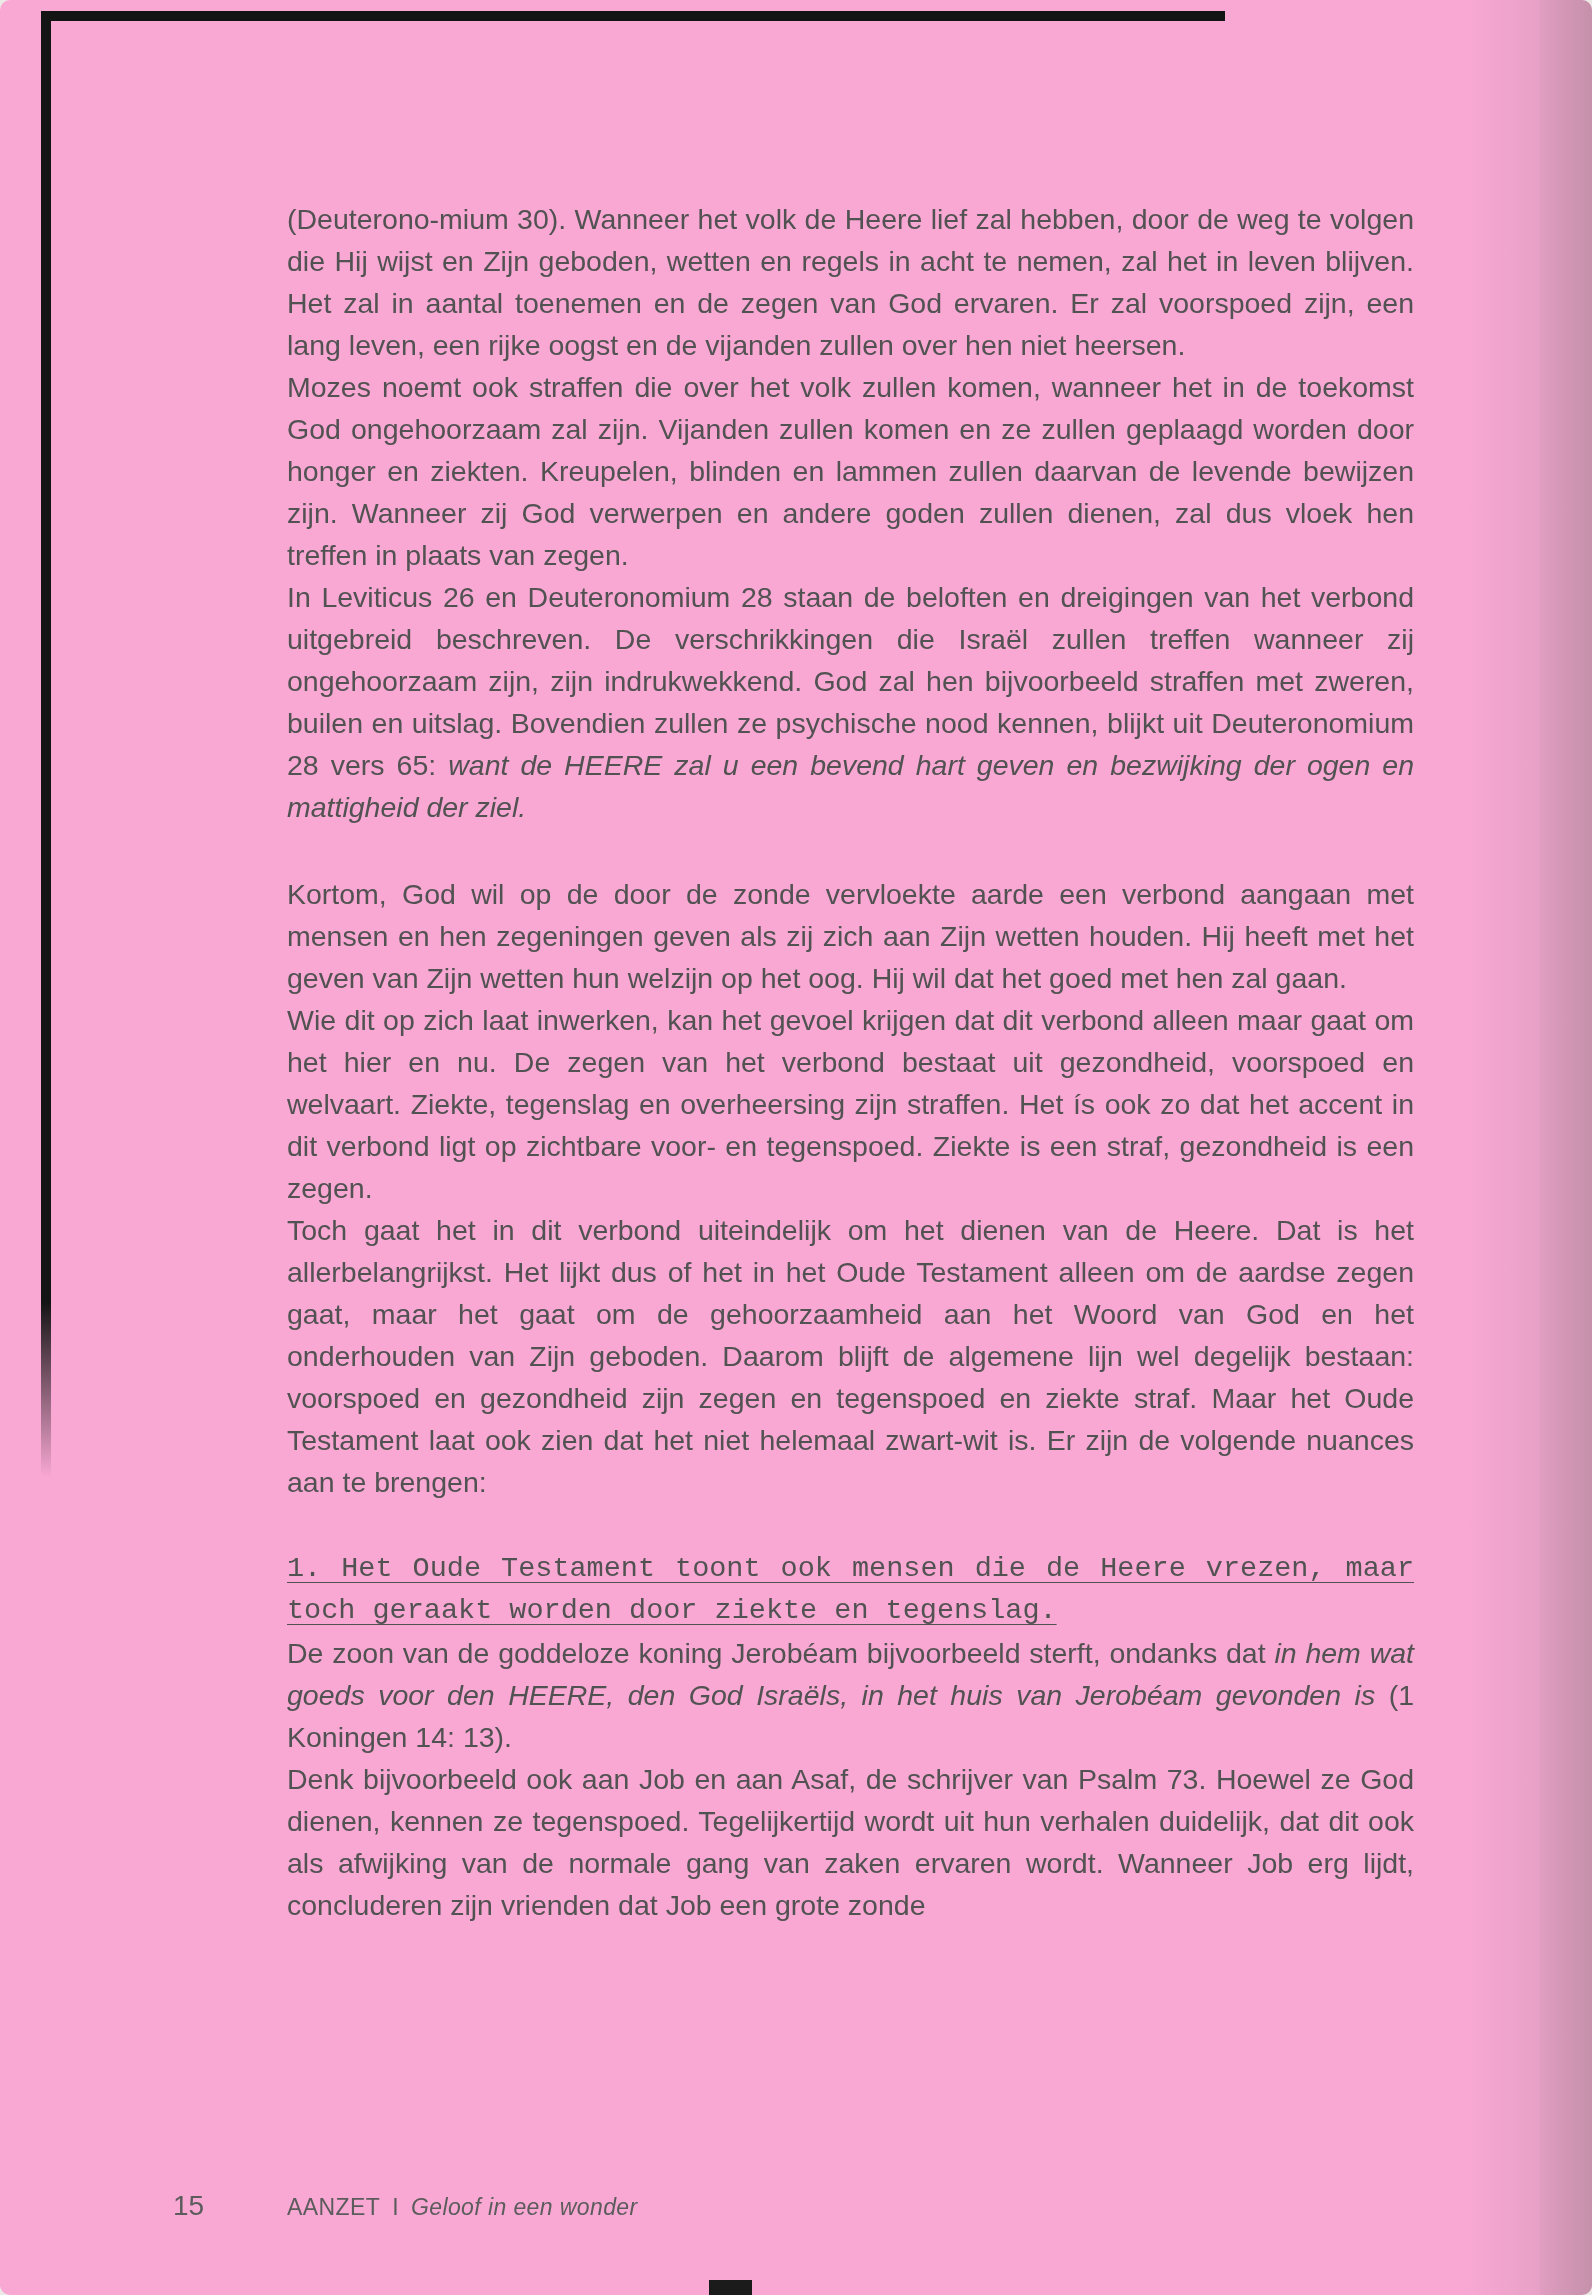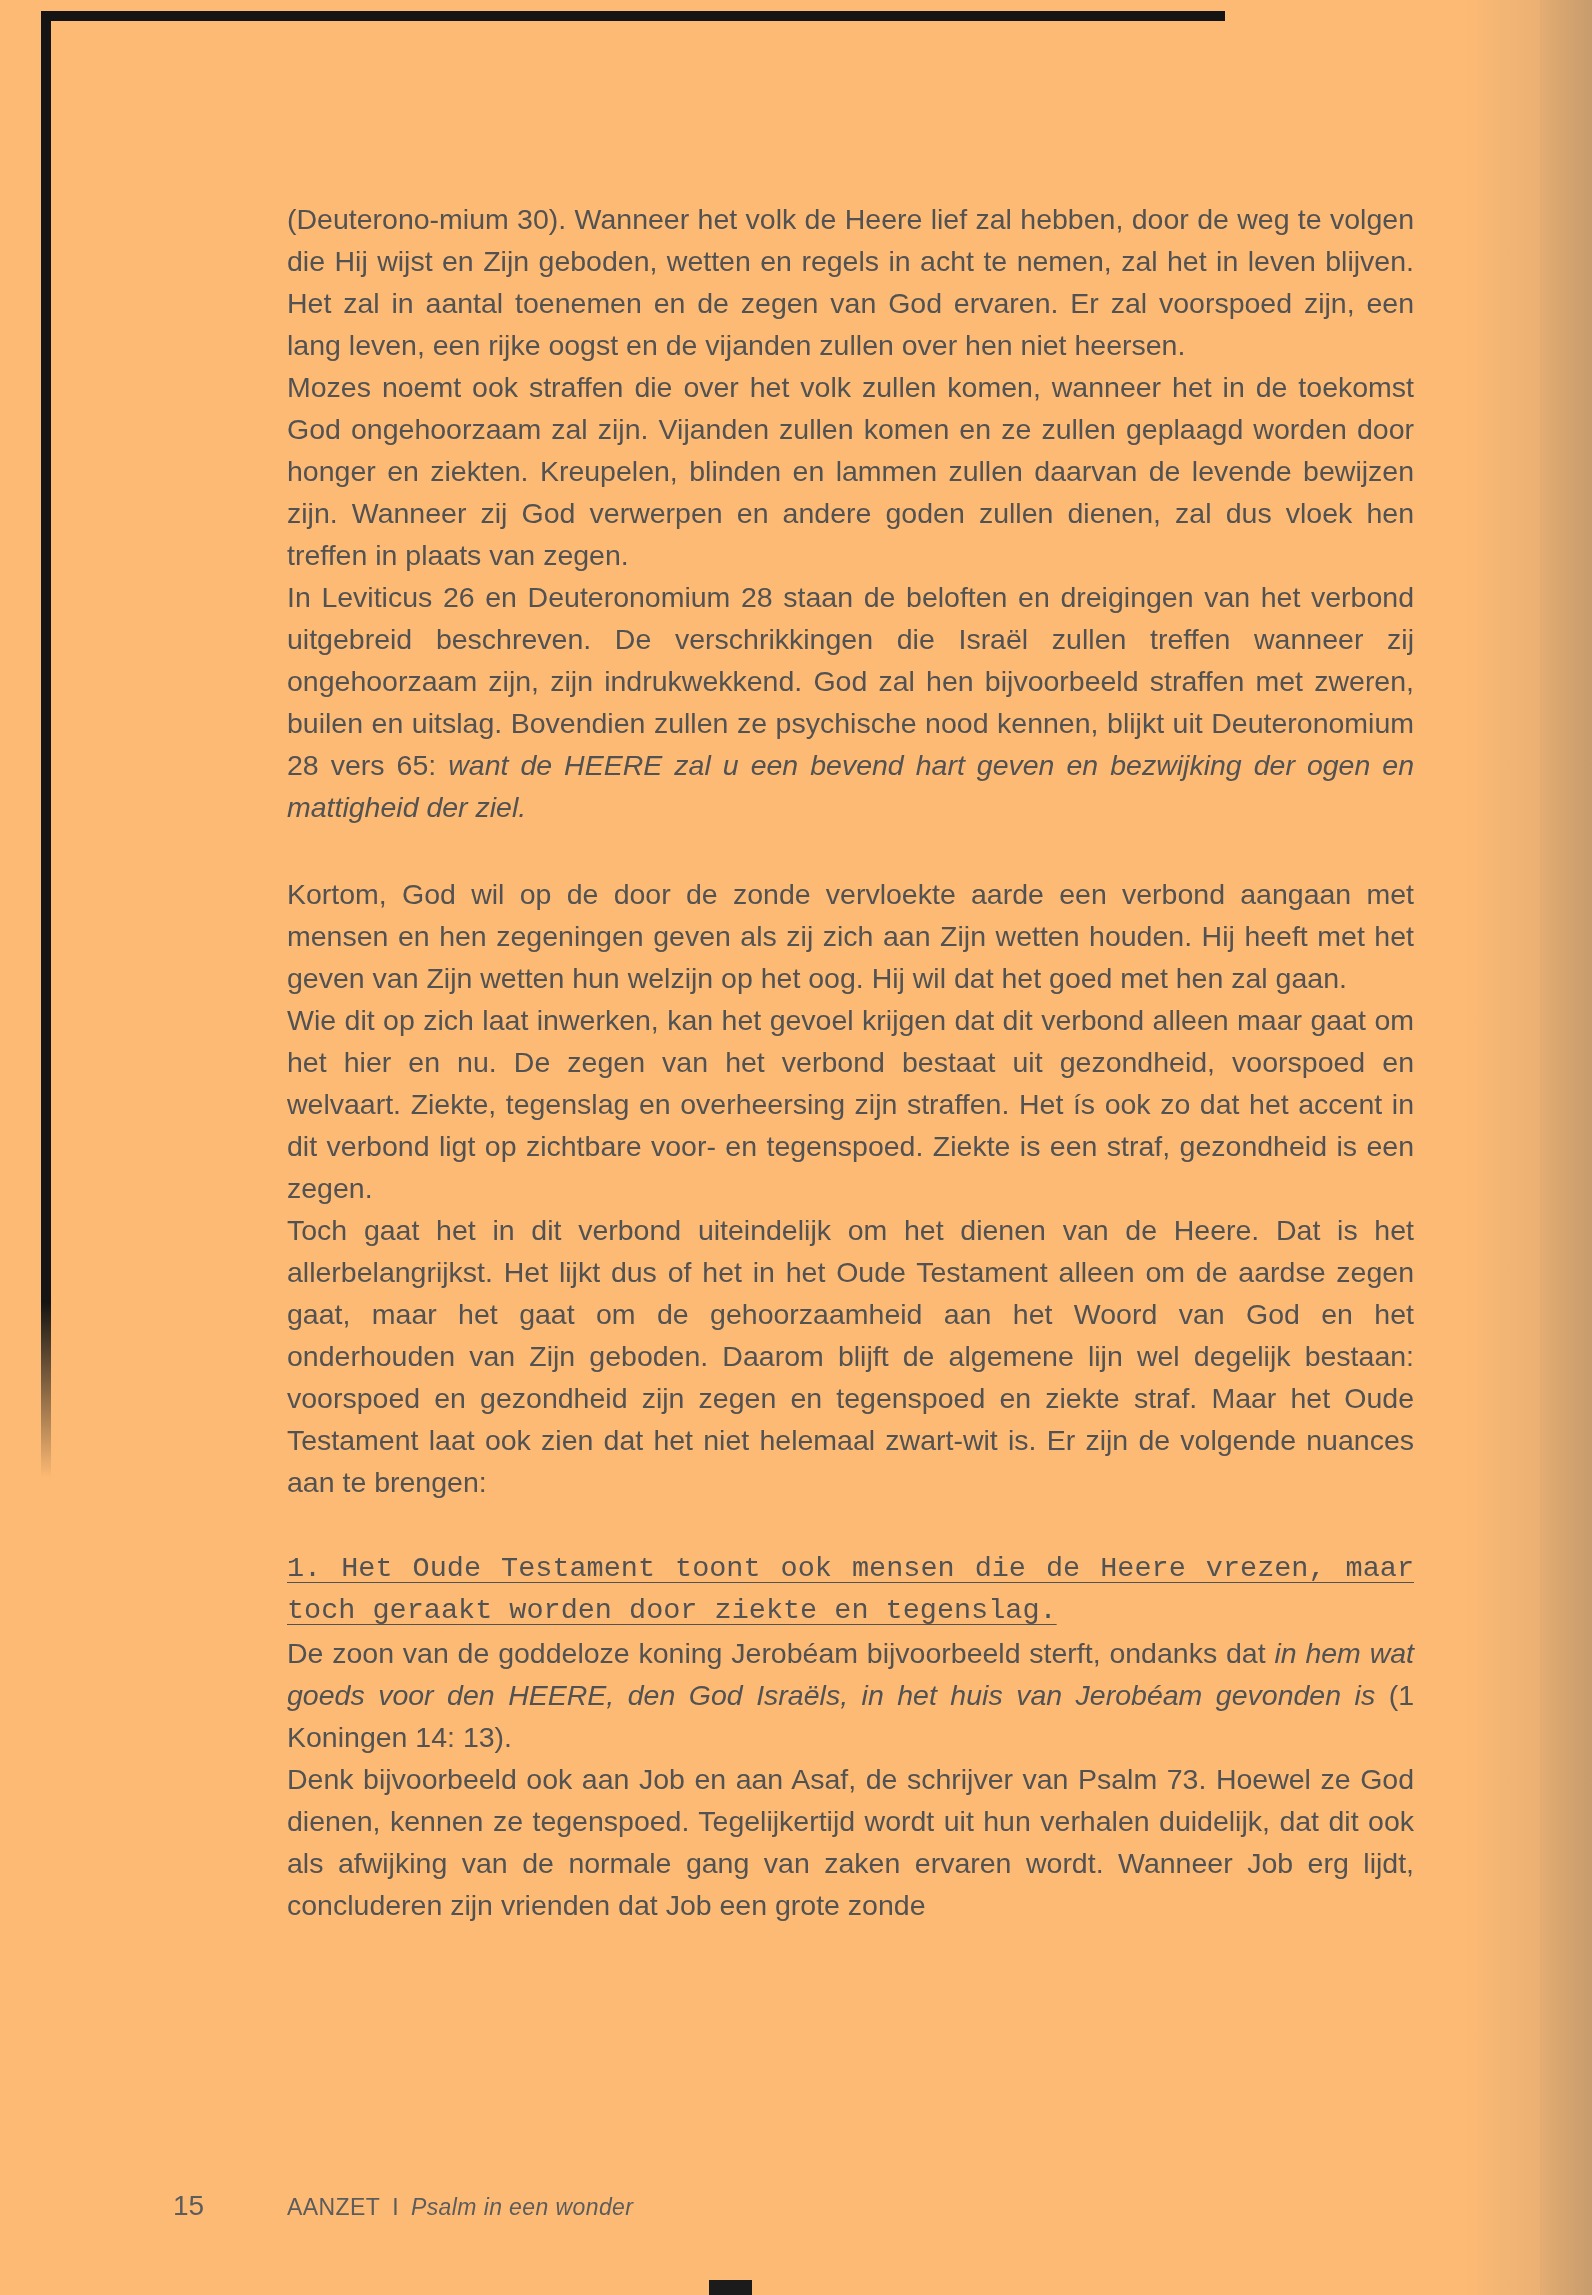--- a/index.html
+++ b/index.html
@@ -4,22 +4,23 @@
 <style>
   * { margin: 0; padding: 0; box-sizing: border-box; }
   html, body {
     width: 1592px; height: 2295px;
     font-family: "Liberation Sans", sans-serif;
     background: #eceae6;
   }
   .scan {
     position: relative;
     width: 1592px; height: 2295px;
-    background: #fdba74;
+    background: #f9a8d4;
     overflow: hidden;
+    border-radius: 10px;
   }
   
   .page-shadow-right {
     position: absolute; top: 0; right: 0;
     width: 129px; height: 100%;
     background: linear-gradient(to right, rgba(120,118,112,0) 0%, rgba(120,118,112,0.10) 45%, rgba(110,108,102,0.22) 100%);
   }
   .page-shadow-right-inner {
     position: absolute; top: 0; right: 0;
     width: 52px; height: 100%;
@@ -99,19 +100,19 @@
       <p class="para gap"><span>Kortom, God wil op de door de zonde vervloekte aarde een verbond aangaan met mensen en hen zegeningen geven als zij zich aan Zijn wetten houden. Hij heeft met het geven van Zijn wetten hun welzijn op het oog. Hij wil dat het goed met hen zal gaan.</span></p>
       <p class="para"><span>Wie dit op zich laat inwerken, kan het gevoel krijgen dat dit verbond alleen maar gaat om het hier en nu. De zegen van het verbond bestaat uit gezondheid, voorspoed en welvaart. Ziekte, tegenslag en overheersing zijn straffen. Het ís ook zo dat het accent in dit verbond ligt op zichtbare voor- en tegenspoed. Ziekte is een straf, gezondheid is een zegen.</span></p>
       <p class="para"><span>Toch gaat het in dit verbond uiteindelijk om het dienen van de Heere. Dat is het allerbelangrijkst. Het lijkt dus of het in het Oude Testament alleen om de aardse zegen gaat, maar het gaat om de gehoorzaamheid aan het Woord van God en het onderhouden van Zijn geboden. Daarom blijft de algemene lijn wel degelijk bestaan: voorspoed en gezondheid zijn zegen en tegenspoed en ziekte straf. Maar het Oude Testament laat ook zien dat het niet helemaal zwart-wit is. Er zijn de volgende nuances aan te brengen:</span></p>
       <p class="para gap underlined"><span>1. Het Oude Testament toont ook mensen die de Heere vrezen, maar toch geraakt worden door ziekte en tegenslag.</span></p>
       <p class="para"><span>De zoon van de goddeloze koning Jerobéam bijvoorbeeld sterft, ondanks dat </span><span class="italic">in hem wat goeds voor den HEERE, den God Israëls, in het huis van Jerobéam gevonden is</span><span> (1 Koningen 14: 13).</span></p>
       <p class="para"><span>Denk bijvoorbeeld ook aan Job en aan Asaf, de schrijver van Psalm 73. Hoewel ze God dienen, kennen ze tegenspoed. Tegelijkertijd wordt uit hun verhalen duidelijk, dat dit ook als afwijking van de normale gang van zaken ervaren wordt. Wanneer Job erg lijdt, concluderen zijn vrienden dat Job een grote zonde</span></p>
     </div>
 
   <div class="footer">
     <span class="page-number">15</span>
-    <span class="footer-right"><span>AANZET</span><span class="footer-sep">I</span><span class="italic">Psalm in een wonder</span></span>
+    <span class="footer-right"><span>AANZET</span><span class="footer-sep">I</span><span class="italic">Geloof in een wonder</span></span>
   </div>
 
   <div class="bottom-artifact"></div>
 
 </div>
 
 
 </body></html>

